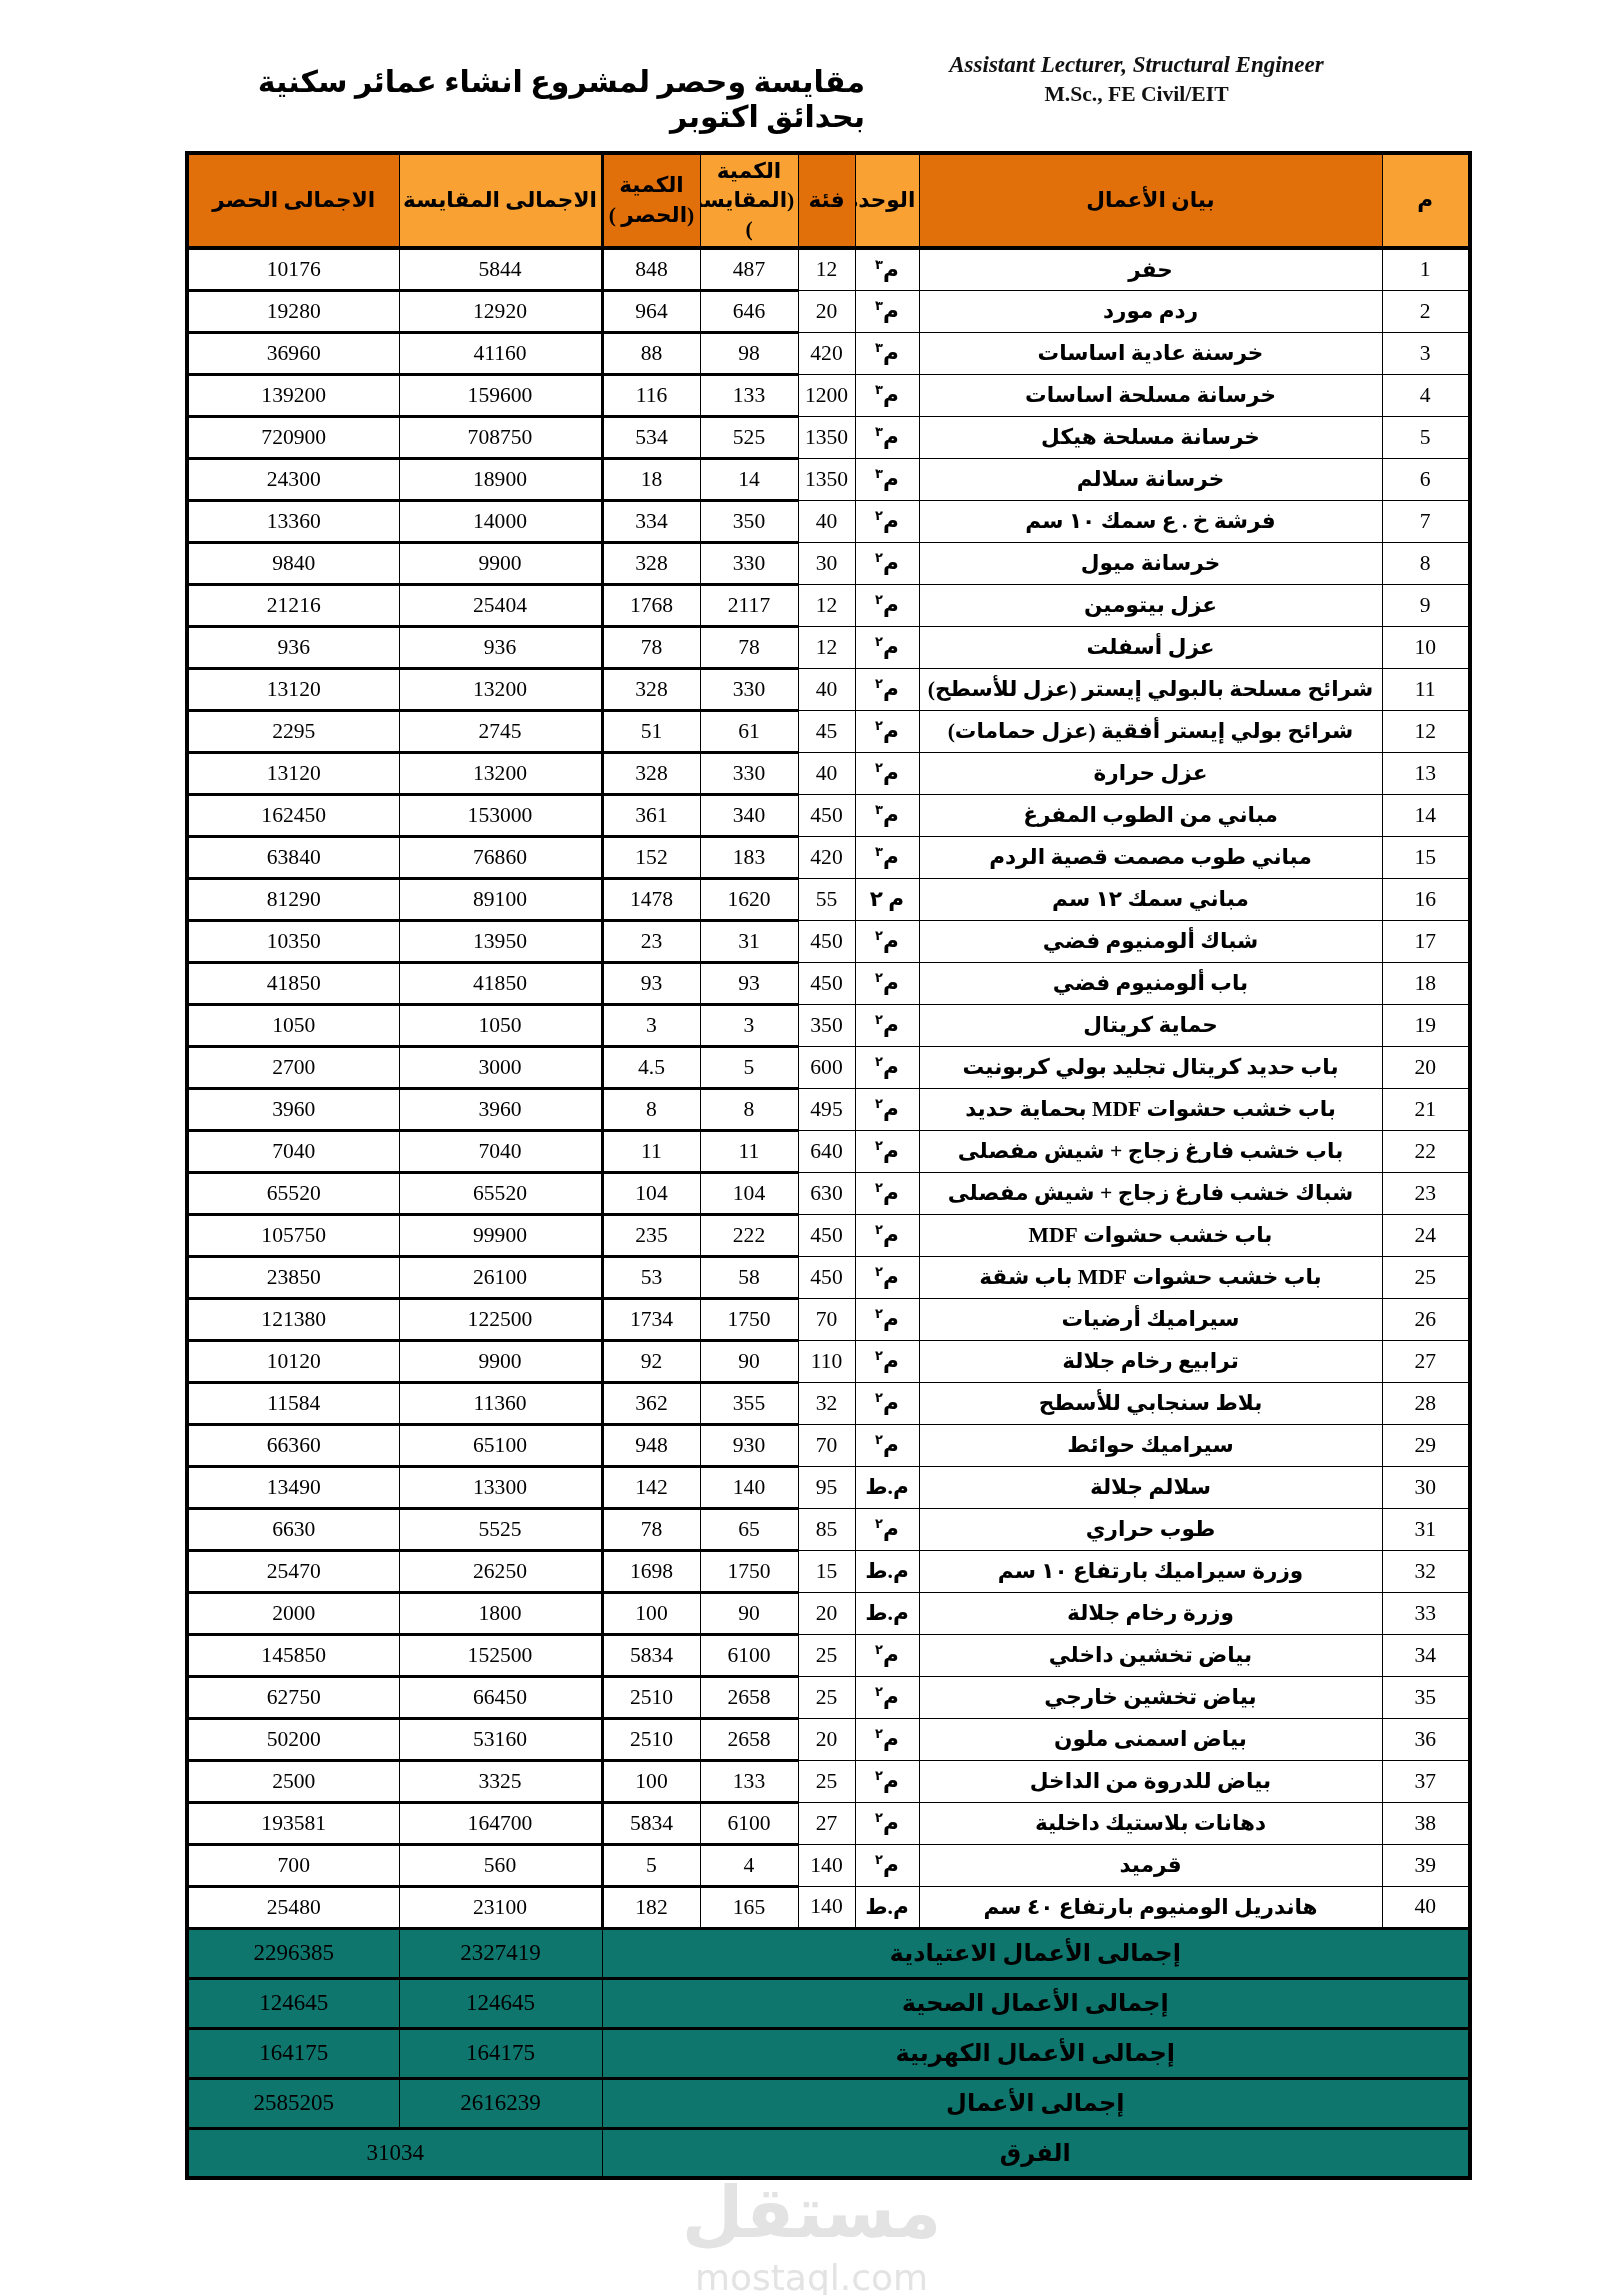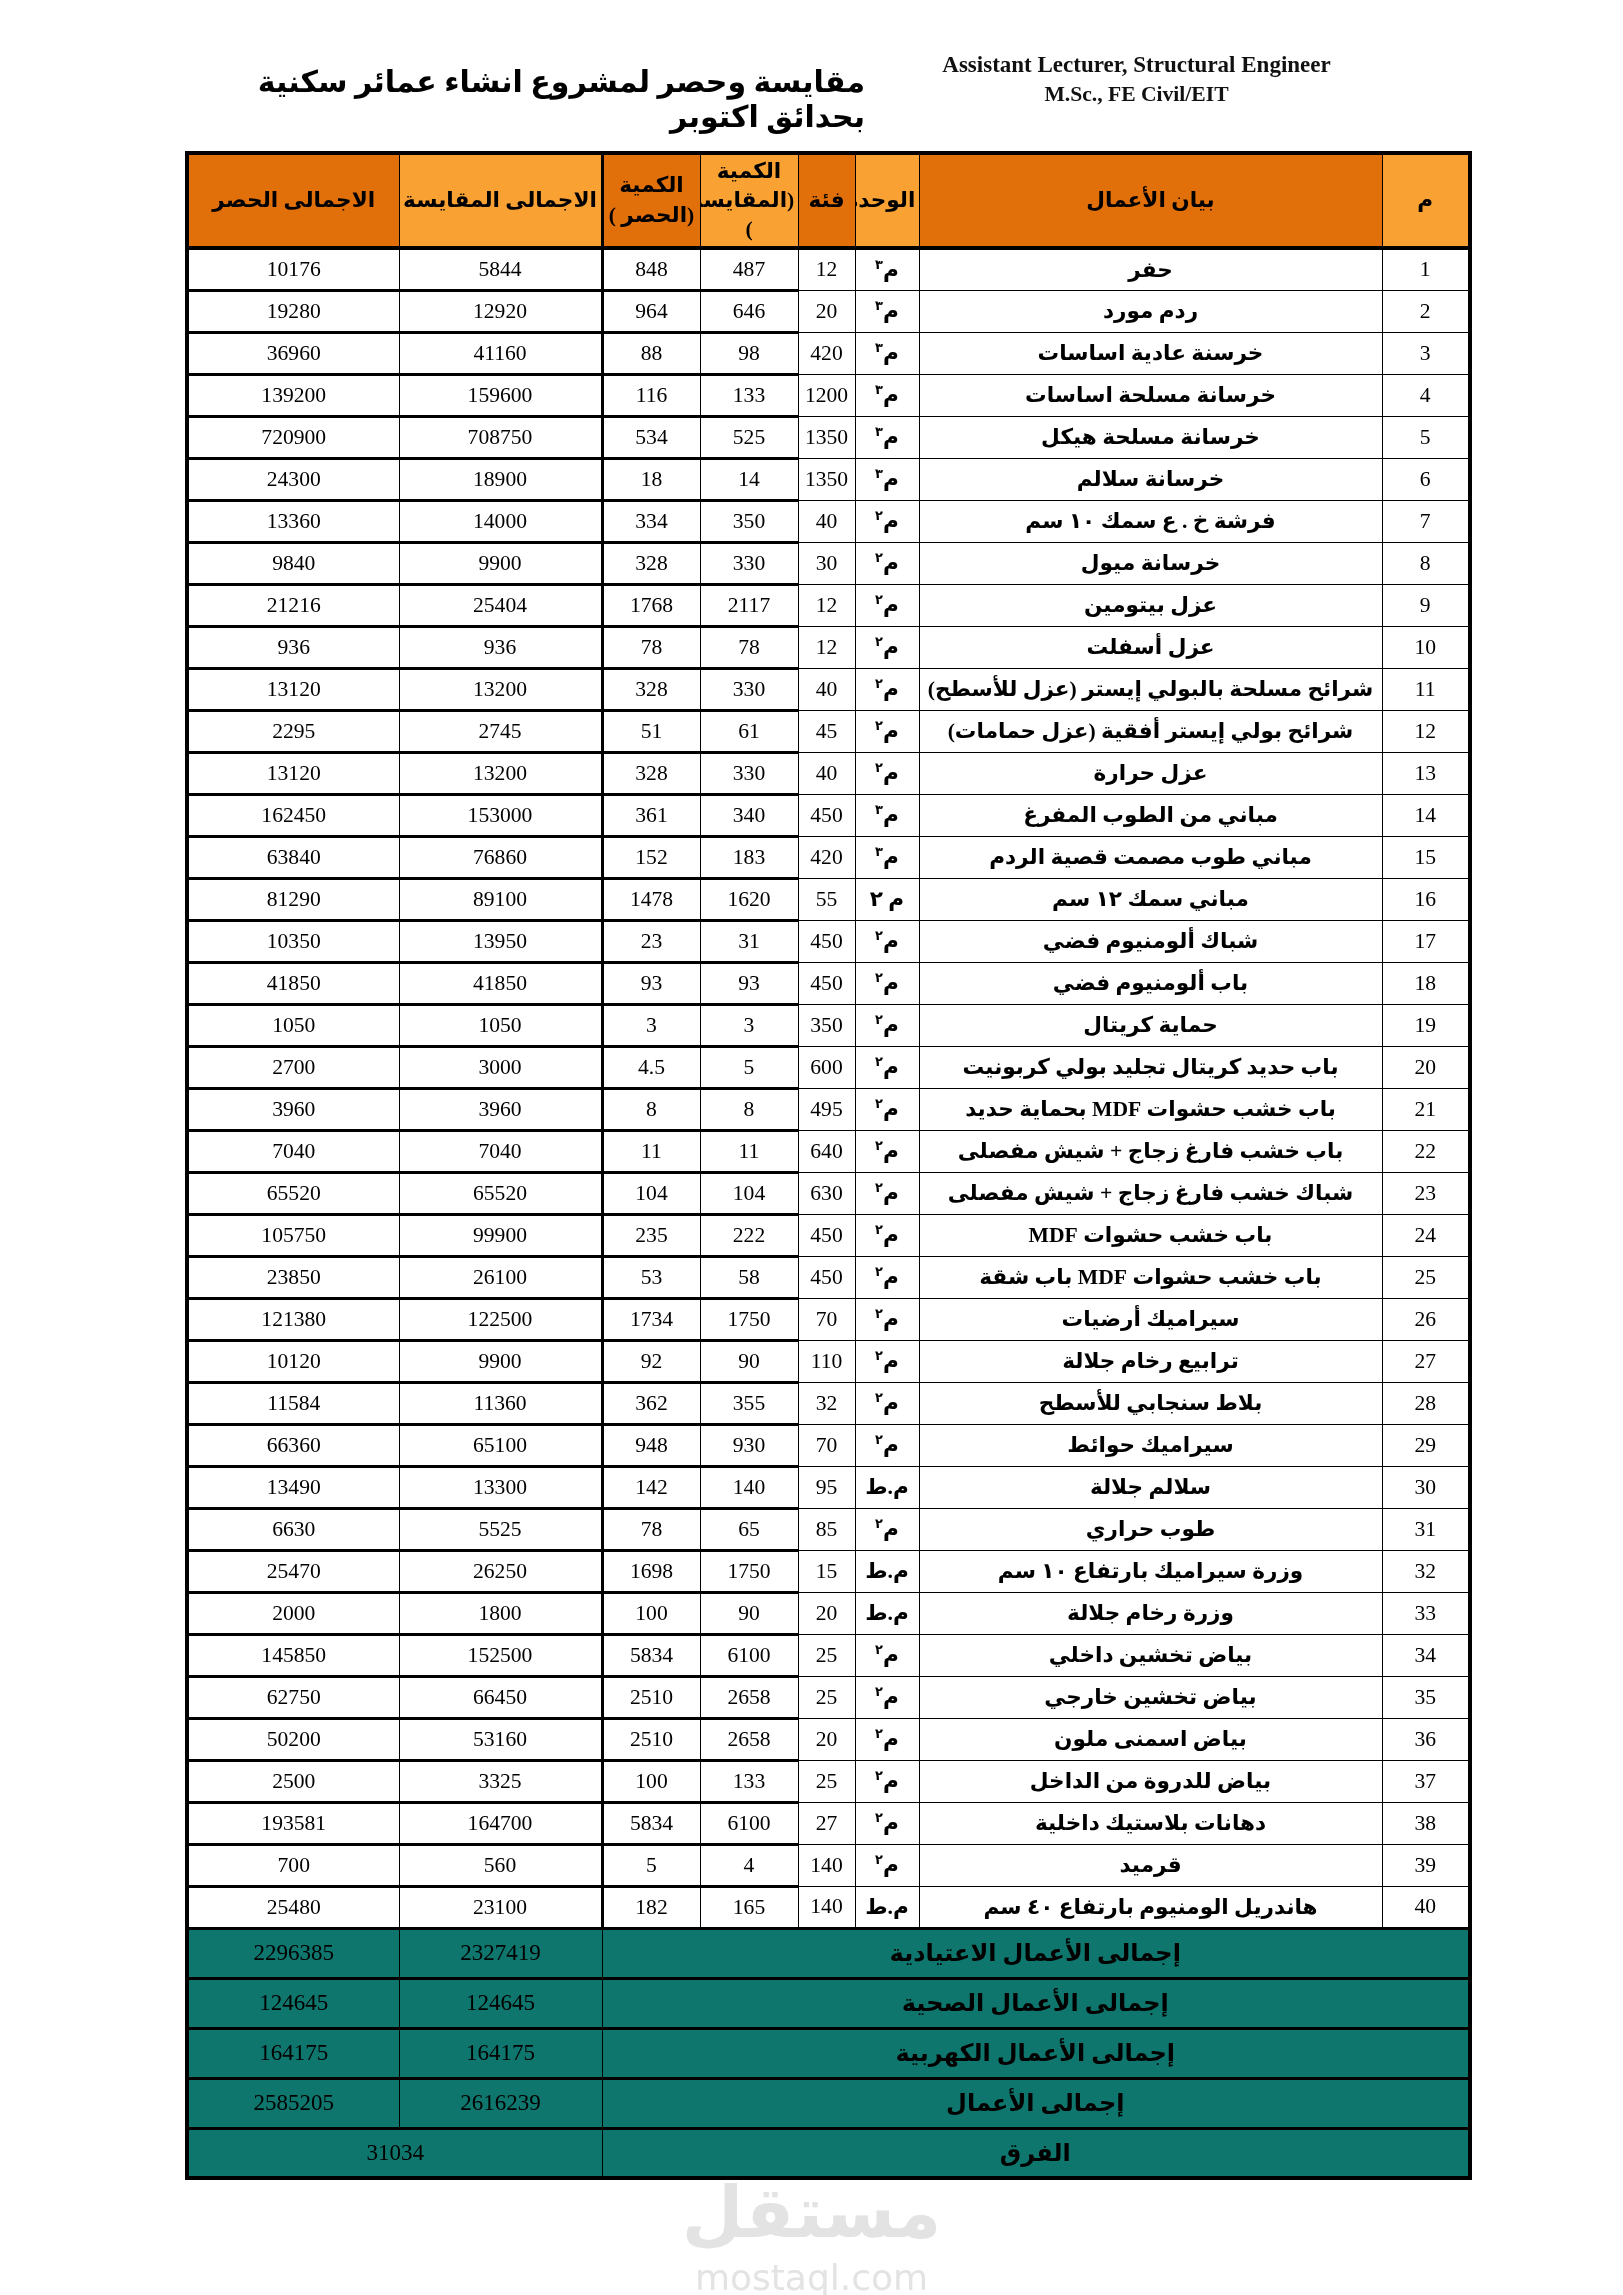--- a/index.html
+++ b/index.html
@@ -11,21 +11,21 @@
   .ar-title{
     position:absolute;left:216px;top:64px;width:649px;text-align:right;
     font-weight:bold;font-size:30px;color:#000;direction:rtl;
     font-family:"Liberation Serif","DejaVu Sans",serif;
   }
   .eng-block{position:absolute;left:866px;top:44px;width:541px;text-align:center;}
   .eng-name{
     display:inline-block;color:#1F3864;font-weight:bold;font-style:italic;font-size:34px;
     text-decoration:underline;border-bottom:2.2px solid #1F3864;padding-bottom:1.1px;line-height:1.1;
   }
-  .eng-title{margin-top:7.6px;font-weight:bold;font-size:23px;color:#111;}
+  .eng-title{margin-top:7.6px;font-weight:bold;font-style:italic;font-size:23px;color:#111;}
   .eng-degree{margin-top:4.3px;font-weight:bold;font-size:21.6px;color:#111;}
   
   table.boq{
     position:absolute;left:185px;top:151px;width:1283px;
     border-collapse:collapse;table-layout:fixed;direction:rtl;
     border:4.3px solid #000;
   }
   .boq th,.boq td{
     border:1.6px solid #000;text-align:center;vertical-align:middle;
     font-size:21.6px;color:#000;overflow:hidden;padding:0 3.2px;

